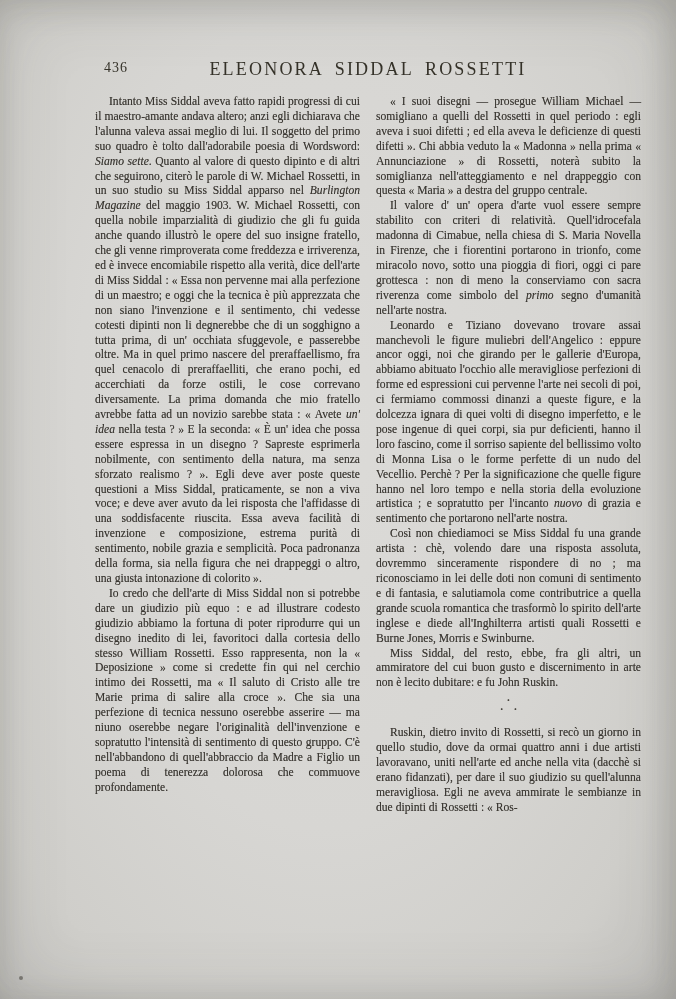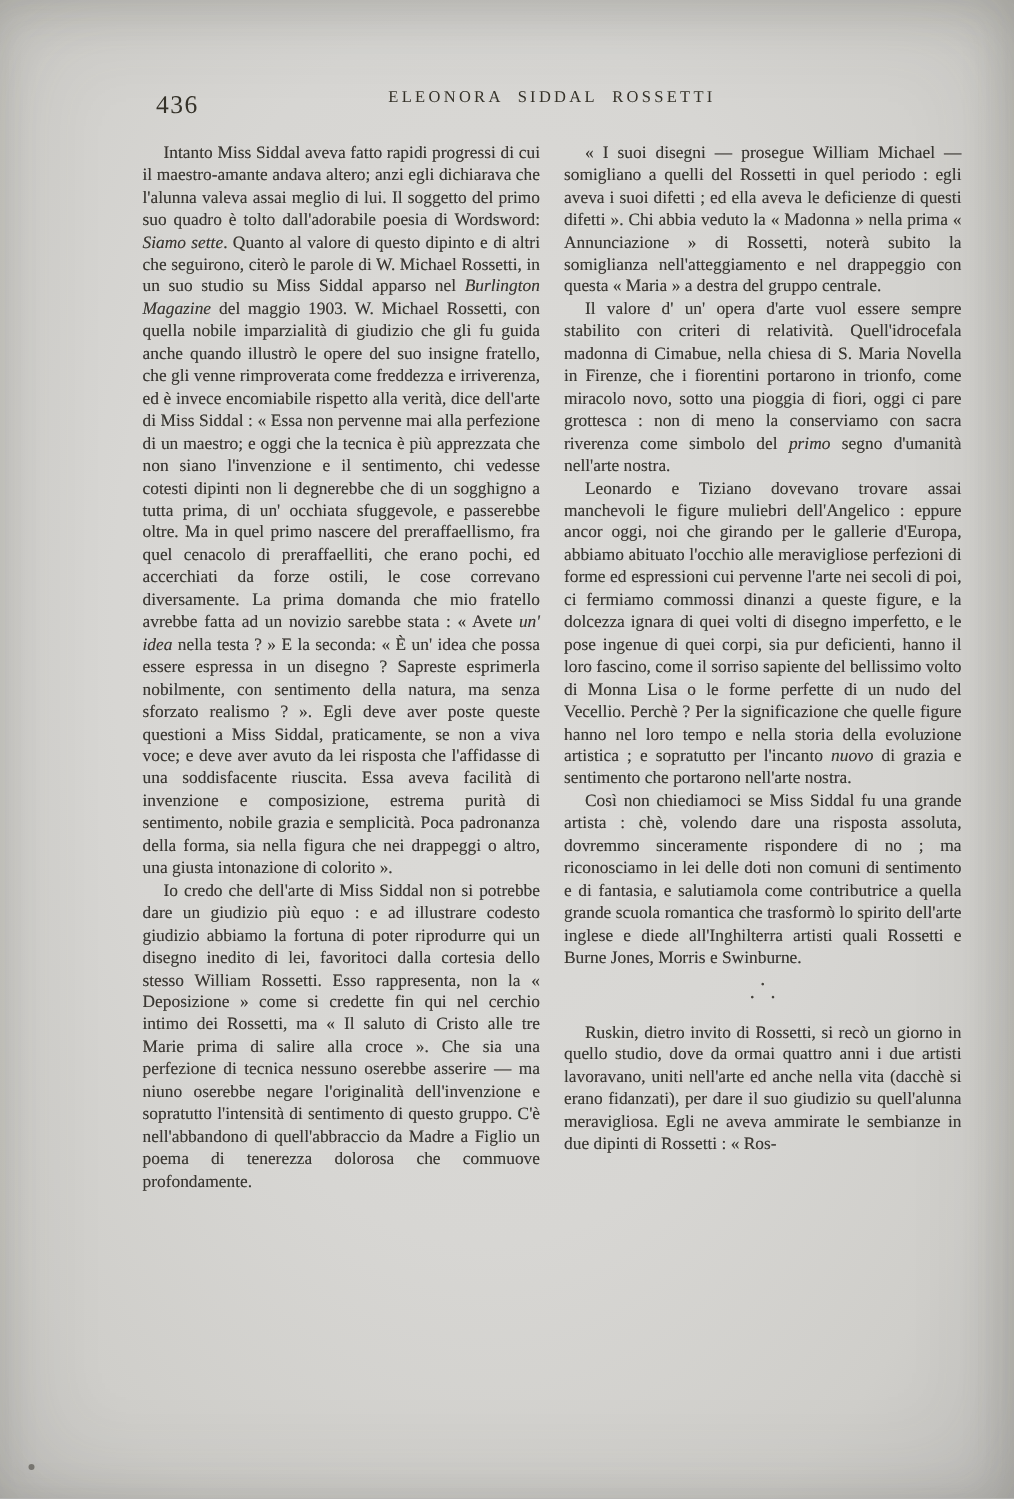--- a/index.html
+++ b/index.html
@@ -14,25 +14,25 @@
   }
   .vignette{
     position:absolute;inset:0;pointer-events:none;
     box-shadow:inset 0 0 70px rgba(70,68,62,.16),
                inset -10px 0 28px rgba(60,58,52,.10),
                inset 0 12px 30px rgba(60,58,52,.08);
   }
   .header{position:absolute;top:59px;left:95px;width:546px;height:20px;}
   .page-number{
     position:absolute;left:9px;top:1px;
-    font-size:17px;letter-spacing:1px;color:#353229;
+    font-size:14px;letter-spacing:1px;color:#353229;
   }
   .running-title{
     display:block;text-align:center;
-    font-size:11px;letter-spacing:2.2px;word-spacing:5px;color:#353229;
+    font-size:18px;letter-spacing:2.2px;word-spacing:5px;color:#353229;
   }
   .columns{
     position:absolute;top:95px;left:95px;width:546px;
     display:flex;gap:16px;justify-content:center;
   }
   .column{
     width:265px;
     font-size:11.6px;line-height:14.9px;
     text-align:justify;
     text-shadow:0 0 .4px rgba(58,55,50,.55);
@@ -61,20 +61,21 @@
   <div class="columns">
     <div class="column" id="col-left">
         <p><span>Intanto Miss Siddal aveva fatto rapidi progressi di cui il maestro-amante andava altero; anzi egli dichiarava che l'alunna valeva assai meglio di lui. Il soggetto del primo suo quadro è tolto dall'adorabile poesia di Wordsword: </span><i>Siamo sette</i><span>. Quanto al valore di questo dipinto e di altri che seguirono, citerò le parole di W. Michael Rossetti, in un suo studio su Miss Siddal apparso nel </span><i>Burlington Magazine</i><span> del maggio 1903. W. Michael Rossetti, con quella nobile imparzialità di giudizio che gli fu guida anche quando illustrò le opere del suo insigne fratello, che gli venne rimproverata come freddezza e irriverenza, ed è invece encomiabile rispetto alla verità, dice dell'arte di Miss Siddal : « Essa non pervenne mai alla perfezione di un maestro; e oggi che la tecnica è più apprezzata che non siano l'invenzione e il sentimento, chi vedesse cotesti dipinti non li degnerebbe che di un sogghigno a tutta prima, di un' occhiata sfuggevole, e passerebbe oltre. Ma in quel primo nascere del preraffaellismo, fra quel cenacolo di preraffaelliti, che erano pochi, ed accerchiati da forze ostili, le cose correvano diversamente. La prima domanda che mio fratello avrebbe fatta ad un novizio sarebbe stata : « Avete </span><i>un' idea</i><span> nella testa ? » E la seconda: « È un' idea che possa essere espressa in un disegno ? Sapreste esprimerla nobilmente, con sentimento della natura, ma senza sforzato realismo ? ». Egli deve aver poste queste questioni a Miss Siddal, praticamente, se non a viva voce; e deve aver avuto da lei risposta che l'affidasse di una soddisfacente riuscita. Essa aveva facilità di invenzione e composizione, estrema purità di sentimento, nobile grazia e semplicità. Poca padronanza della forma, sia nella figura che nei drappeggi o altro, una giusta intonazione di colorito ».</span></p>
         <p><span>Io credo che dell'arte di Miss Siddal non si potrebbe dare un giudizio più equo : e ad illustrare codesto giudizio abbiamo la fortuna di poter riprodurre qui un disegno inedito di lei, favoritoci dalla cortesia dello stesso William Rossetti. Esso rappresenta, non la « Deposizione » come si credette fin qui nel cerchio intimo dei Rossetti, ma « Il saluto di Cristo alle tre Marie prima di salire alla croce ». Che sia una perfezione di tecnica nessuno oserebbe asserire — ma niuno oserebbe negare l'originalità dell'invenzione e sopratutto l'intensità di sentimento di questo gruppo. C'è nell'abbandono di quell'abbraccio da Madre a Figlio un poema di tenerezza dolorosa che commuove profondamente.</span></p>
       </div>
     <div class="column" id="col-right">
         <p><span>« I suoi disegni — prosegue William Michael — somigliano a quelli del Rossetti in quel periodo : egli aveva i suoi difetti ; ed ella aveva le deficienze di questi difetti ». Chi abbia veduto la « Madonna » nella prima « Annunciazione » di Rossetti, noterà subito la somiglianza nell'atteggiamento e nel drappeggio con questa « Maria » a destra del gruppo centrale.</span></p>
         <p><span>Il valore d' un' opera d'arte vuol essere sempre stabilito con criteri di relatività. Quell'idrocefala madonna di Cimabue, nella chiesa di S. Maria Novella in Firenze, che i fiorentini portarono in trionfo, come miracolo novo, sotto una pioggia di fiori, oggi ci pare grottesca : non di meno la conserviamo con sacra riverenza come simbolo del </span><i>primo</i><span> segno d'umanità nell'arte nostra.</span></p>
         <p><span>Leonardo e Tiziano dovevano trovare assai manchevoli le figure muliebri dell'Angelico : eppure ancor oggi, noi che girando per le gallerie d'Europa, abbiamo abituato l'occhio alle meravigliose perfezioni di forme ed espressioni cui pervenne l'arte nei secoli di poi, ci fermiamo commossi dinanzi a queste figure, e la dolcezza ignara di quei volti di disegno imperfetto, e le pose ingenue di quei corpi, sia pur deficienti, hanno il loro fascino, come il sorriso sapiente del bellissimo volto di Monna Lisa o le forme perfette di un nudo del Vecellio. Perchè ? Per la significazione che quelle figure hanno nel loro tempo e nella storia della evoluzione artistica ; e sopratutto per l'incanto </span><i>nuovo</i><span> di grazia e sentimento che portarono nell'arte nostra.</span></p>
         <p><span>Così non chiediamoci se Miss Siddal fu una grande artista : chè, volendo dare una risposta assoluta, dovremmo sinceramente rispondere di no ; ma riconosciamo in lei delle doti non comuni di sentimento e di fantasia, e salutiamola come contributrice a quella grande scuola romantica che trasformò lo spirito dell'arte inglese e diede all'Inghilterra artisti quali Rossetti e Burne Jones, Morris e Swinburne.</span></p>
+        <p><span>Miss Siddal, del resto, ebbe, fra gli altri, un ammiratore del cui buon gusto e discernimento in arte non è lecito dubitare: e fu John Ruskin.</span></p>
         <div class="divider">
           <div class="div-top">·</div>
           <div class="div-bottom">· ·</div>
         </div>
         <p><span>Ruskin, dietro invito di Rossetti, si recò un giorno in quello studio, dove da ormai quattro anni i due artisti lavoravano, uniti nell'arte ed anche nella vita (dacchè si erano fidanzati), per dare il suo giudizio su quell'alunna meravigliosa. Egli ne aveva ammirate le sembianze in due dipinti di Rossetti : « Ros-</span></p>
       </div>
   </div>
   <div class="speck"></div>
   <div class="vignette"></div>
 </div>

